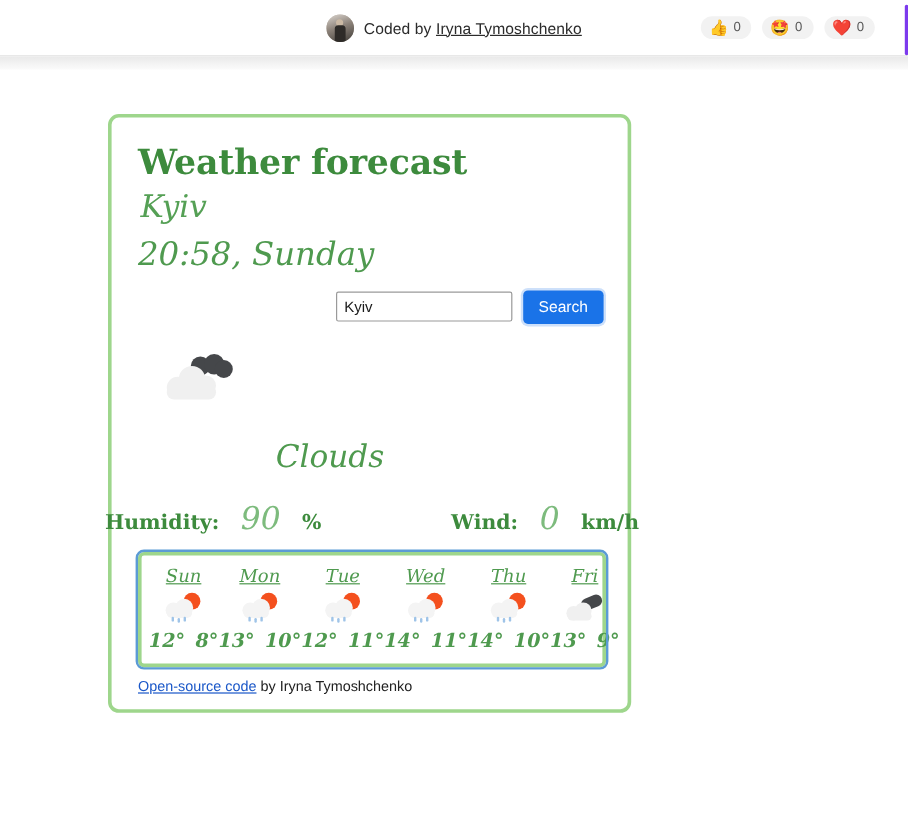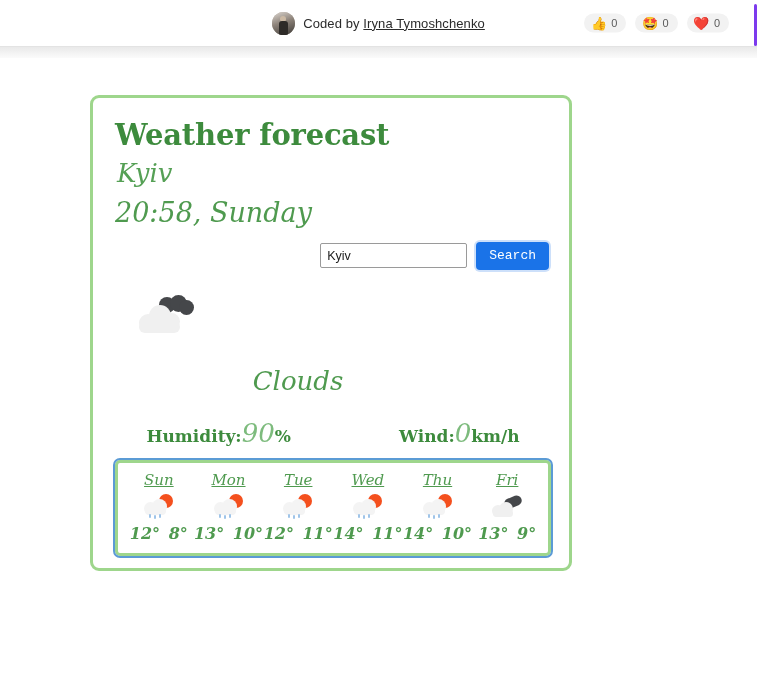--- a/index.html
+++ b/index.html
@@ -97,21 +97,21 @@
   .subbar {
     height: 11px;
     background: linear-gradient(180deg,#e9e9e9 0%,#f4f4f4 60%,#fbfbfb 100%);
   }
 
   
   .stage {
     padding: 37px 0 0 0;
   }
   .card {
-    width: 482px;
+    width: 436px;
     margin-left: 90px;
     border: 3px solid #9ed68c;
     border-radius: 9px;
     background: #ffffff;
     padding: 16px 18px 12px 22px;
   }
 
   .title {
     font-family: "DejaVu Serif", serif;
     font-weight: bold;
@@ -159,21 +159,21 @@
     padding: 0 6px;
     outline: none;
   }
   .search-btn {
     height: 28px;
     padding: 0 13px;
     background: #1a73e8;
     border: none;
     border-radius: 4px;
     color: #fff;
-    font-family: Liberation Mono, monospace;
+    font-family: Liberation Sans, sans-serif;
     font-size: 13px;
     cursor: pointer;
     box-shadow: 0 0 0 2px rgba(26,115,232,.22);
   }
 
   
   .current-row {
     display: flex;
     align-items: center;
     margin-top: 8px;
@@ -245,21 +245,21 @@
   .metrics {
     display: flex;
     justify-content: center;
     gap: 108px;
     margin-top: 22px;
     padding-bottom: 10px;
   }
   .metric {
     display: flex;
     align-items: baseline;
-    gap: 0;
+    gap: 18px;
   }
   .metric-label {
     font-family: "DejaVu Serif", serif;
     font-weight: bold;
     font-size: 17px;
     color: #3d8b3d;
   }
   .metric-value {
     font-size: 26px;
     color: #7dbb7d;
@@ -558,15 +558,16 @@
           </div>
         </div>
         <div class="fc-temps cursive">
           <span>13°</span>
           <span class="lo">9°</span>
         </div>
       </div>
 
     </div>
 
+    <div class="footer"><a href="#">Open-source code</a><span> by Iryna Tymoshchenko</span></div>
 
   </div>
 </div>
 
 </body></html>

